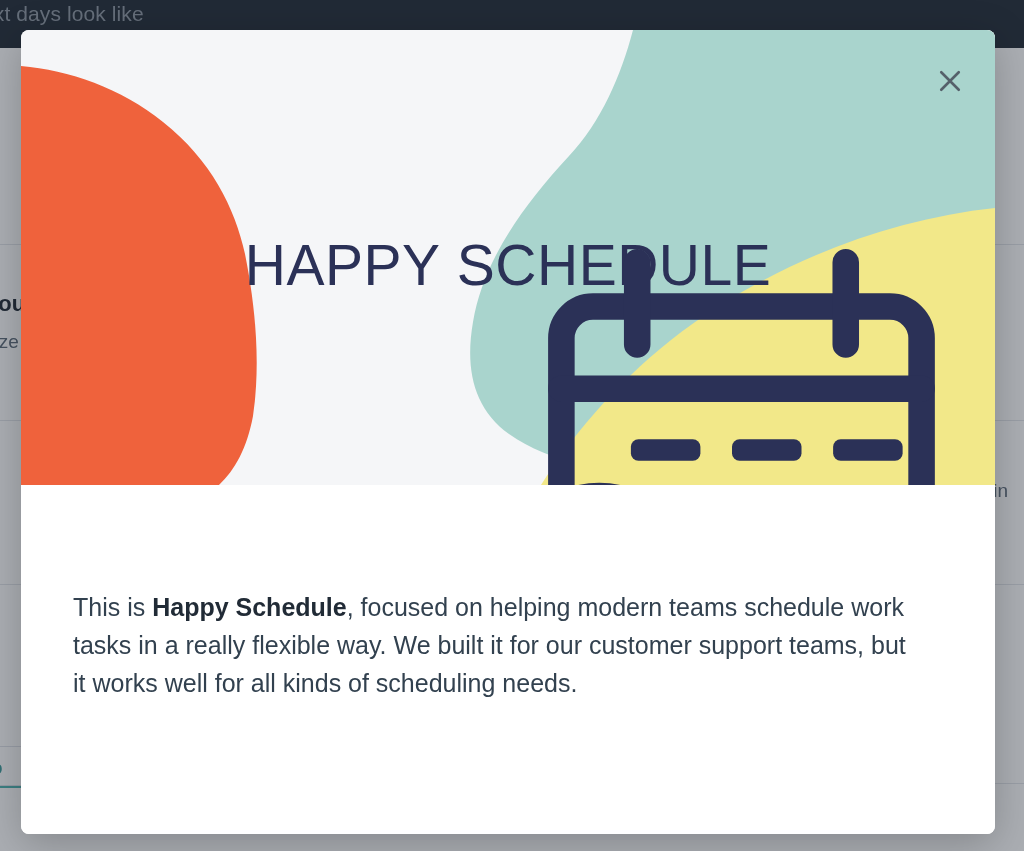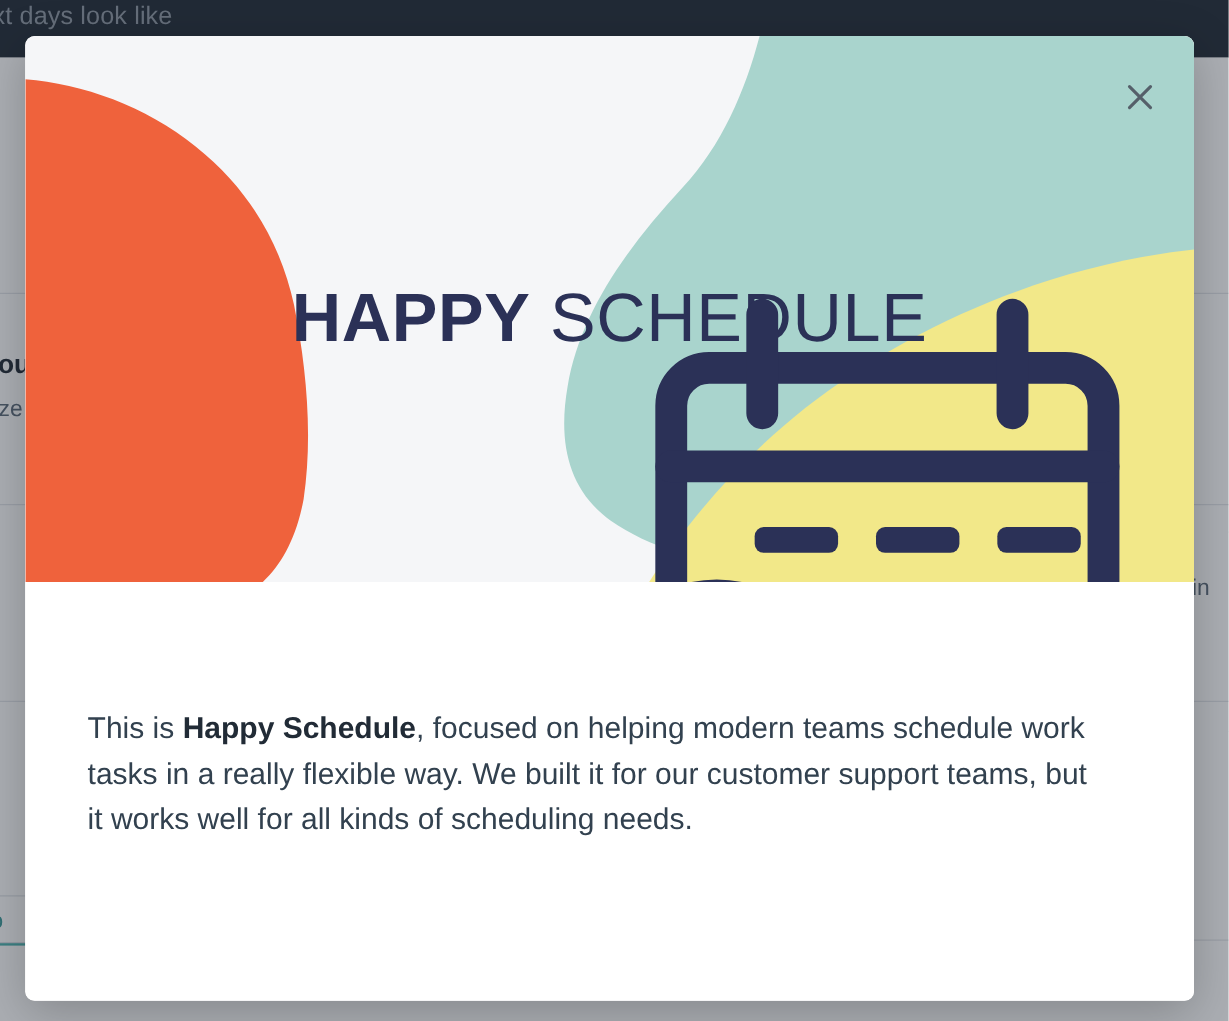--- a/index.html
+++ b/index.html
@@ -176,21 +176,21 @@
     transform: translateY(8px);
   }
   .logo-mark { width: 78px; height: 72px; flex: none; }
   .logo-text {
     font-size: 57px;
     letter-spacing: 0.5px;
     color: #2b3157;
     white-space: nowrap;
     line-height: 1;
   }
-  .logo-text .bold { font-weight: bold; }
+  .logo-text .bold { font-weight: normal; }
   .logo-text .light { font-weight: 300; }
 
   
   .modal-body {
     position: absolute;
     left: 0;
     top: 455px;
     width: 974px;
     height: 349px;
     background: #ffffff;

